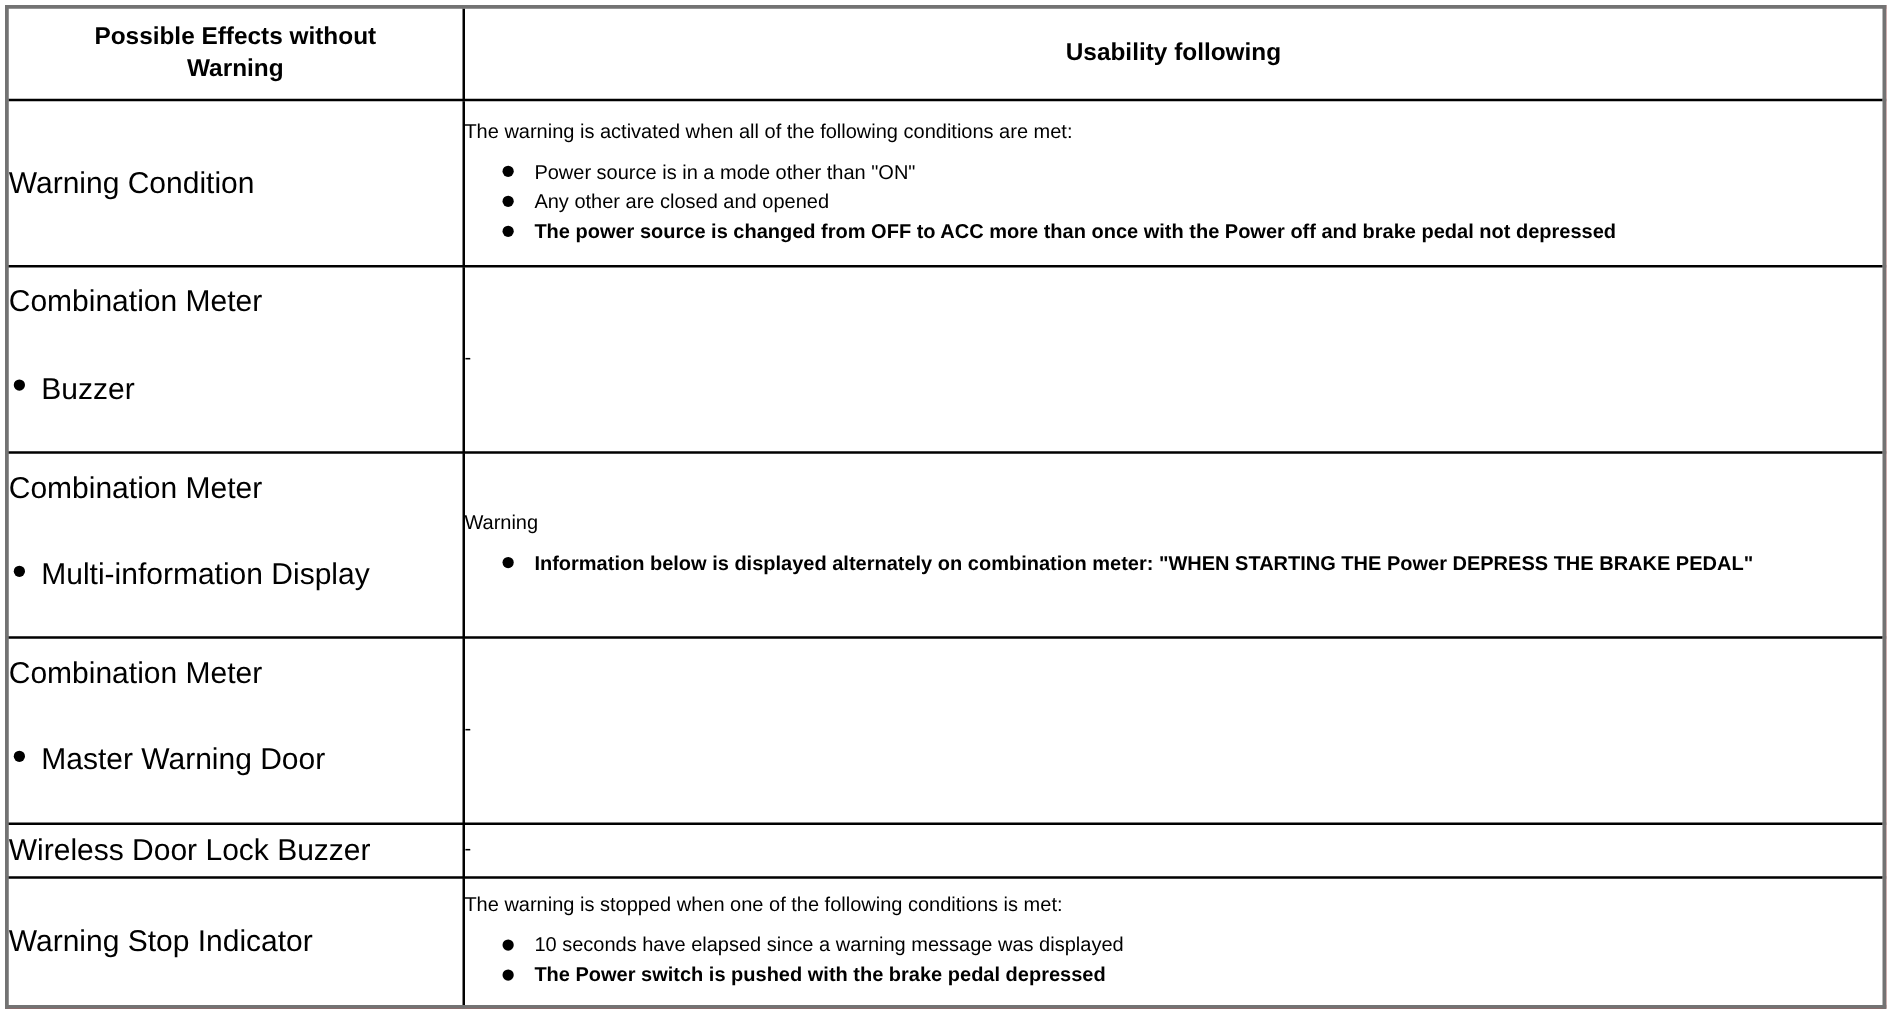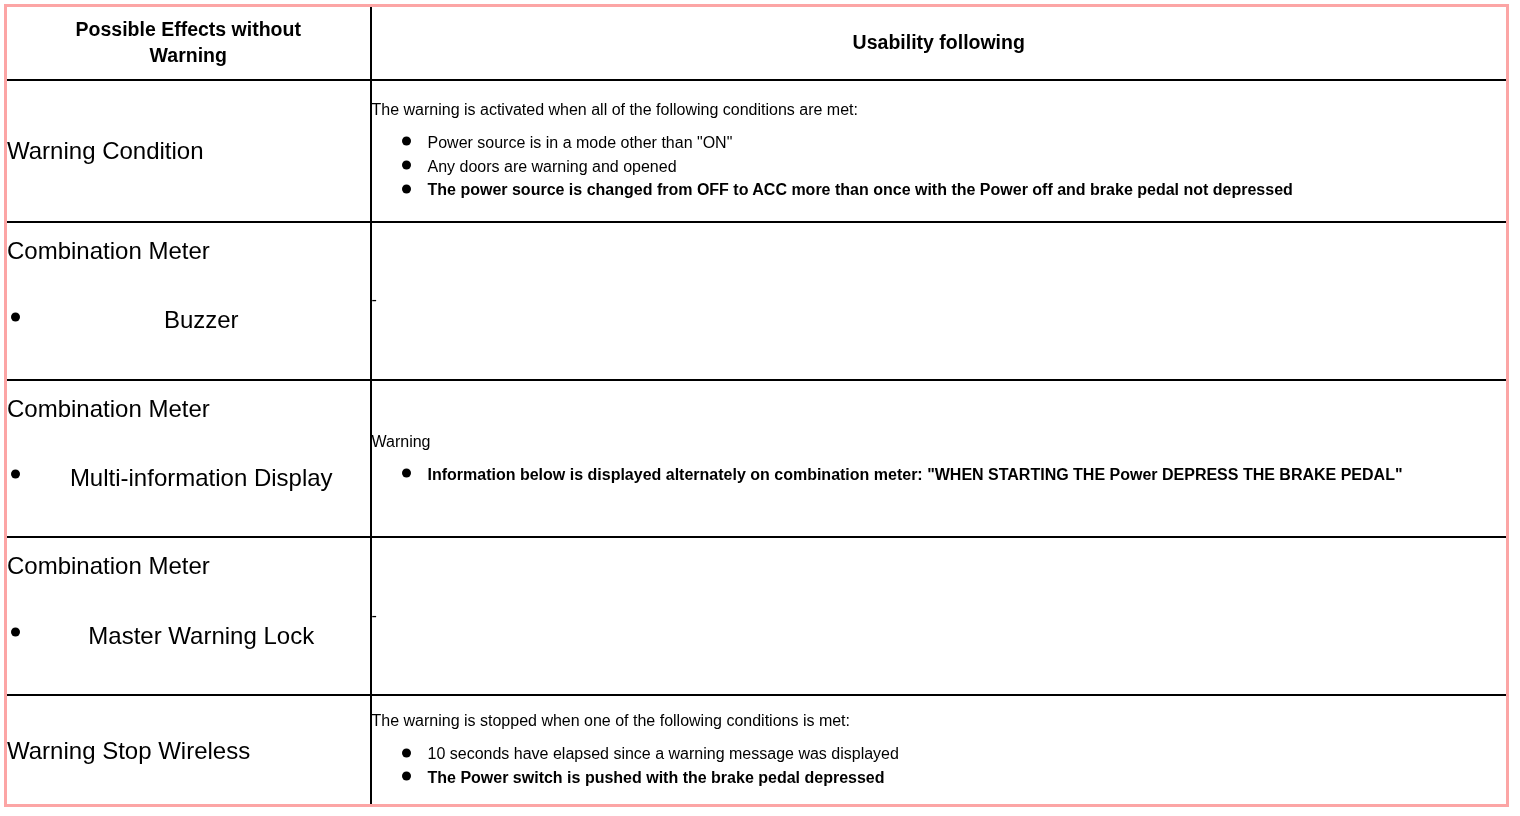--- a/index.html
+++ b/index.html
@@ -22,21 +22,21 @@
     width: 1505px;
     height: 803px;
     box-sizing: border-box;
   }
 
   table.spec-table {
     width: 100%;
     height: 100%;
     border-collapse: collapse;
     table-layout: fixed;
-    border: 3px solid #fca5a5;
+    border: 3px solid #737373;
     background: #b91c1c;
     padding-left: 38px;
   }
 
   table.spec-table td,
   table.spec-table th {
     border: 2px solid #000;
     vertical-align: middle;
     padding: 0;
     background: #fff;
@@ -73,21 +73,20 @@
   .label-main {
     display: block;
     white-space: nowrap;
   }
   .label-sub {
     display: block;
     margin-top: 38px;
     padding-left: 26px;
     position: relative;
     white-space: nowrap;
-    text-align: center;
   }
   .label-sub .bullet,
   .bullet-li .bullet {
     position: absolute;
     left: 0;
     top: 0.52em;
     width: 9px;
     height: 9px;
     border-radius: 50%;
     background: #000;
@@ -159,21 +158,21 @@
         </td>
         <td class="content-cell">
           <span class="intro-line">The warning is activated when all of the following conditions are met:</span>
           <ul class="bullet-list">
             <li class="bullet-li">
               <span class="bullet"></span>
               <span class="txt">Power source is in a mode other than "ON"</span>
             </li>
             <li class="bullet-li">
               <span class="bullet"></span>
-              <span class="txt">Any doors are warning and opened</span>
+              <span class="txt">Any other are closed and opened</span>
             </li>
             <li class="bullet-li">
               <span class="bullet"></span>
               <span class="txt">The power source is changed from OFF to ACC more than once with the Power off and brake pedal not depressed</span>
             </li>
           </ul>
         </td>
       </tr>
 
       <tr>
@@ -206,33 +205,41 @@
             </li>
           </ul>
         </td>
       </tr>
 
       <tr>
         <td class="label-cell stacked">
           <span class="label-main">Combination Meter</span>
           <span class="label-sub">
             <span class="bullet"></span>
-            <span>Master Warning Lock</span>
+            <span>Master Warning Door</span>
           </span>
         </td>
         <td class="content-cell dash">
           <span class="dash-text">-</span>
         </td>
       </tr>
 
-
-
       <tr>
         <td class="label-cell mid">
-          <span class="label-main">Warning Stop Wireless</span>
+          <span class="label-main">Wireless Door Lock Buzzer</span>
+        </td>
+        <td class="content-cell dash">
+          <span class="dash-text">-</span>
+        </td>
+      </tr>
+
+
+      <tr>
+        <td class="label-cell mid">
+          <span class="label-main">Warning Stop Indicator</span>
         </td>
         <td class="content-cell">
           <span class="intro-line">The warning is stopped when one of the following conditions is met:</span>
           <ul class="bullet-list">
             <li class="bullet-li">
               <span class="bullet"></span>
               <span class="txt">10 seconds have elapsed since a warning message was displayed</span>
             </li>
             <li class="bullet-li">
               <span class="bullet"></span>

